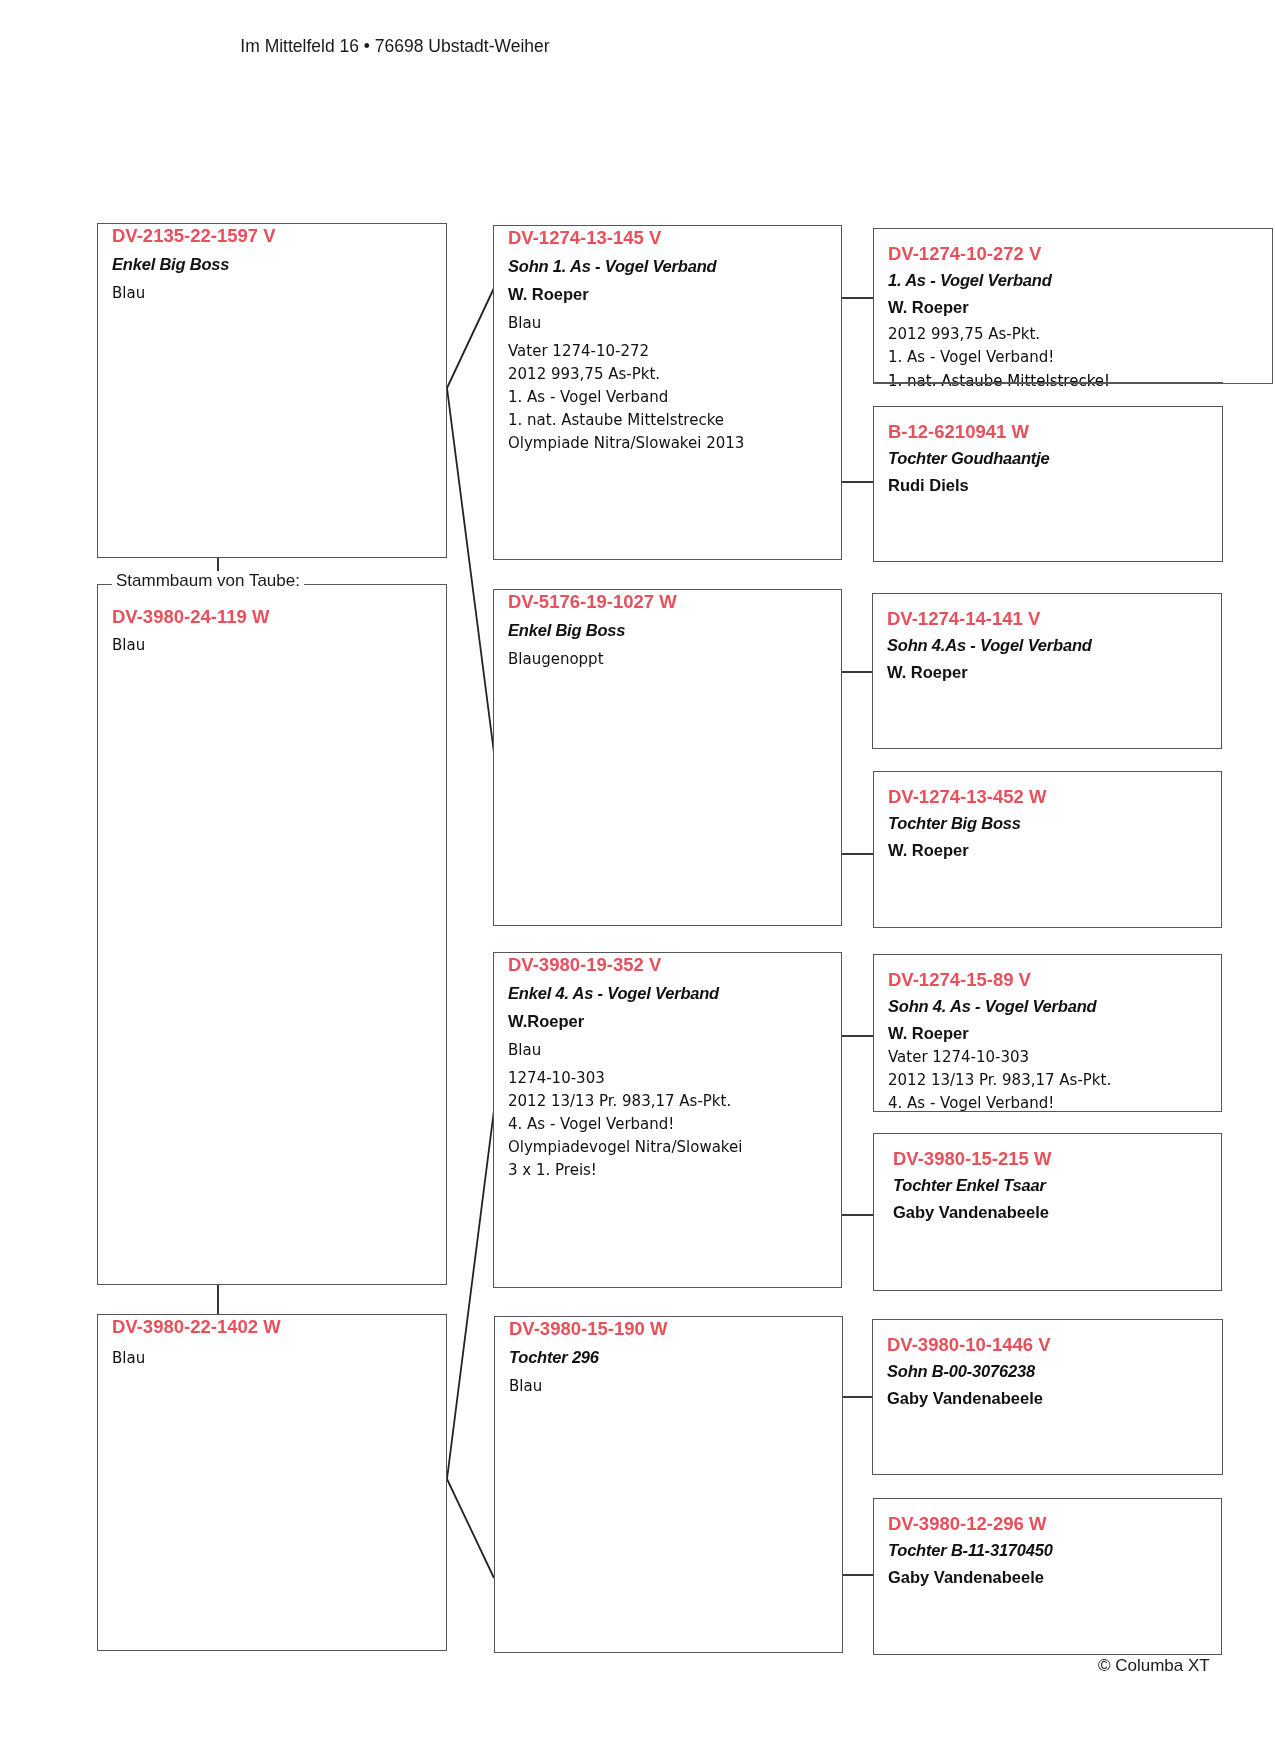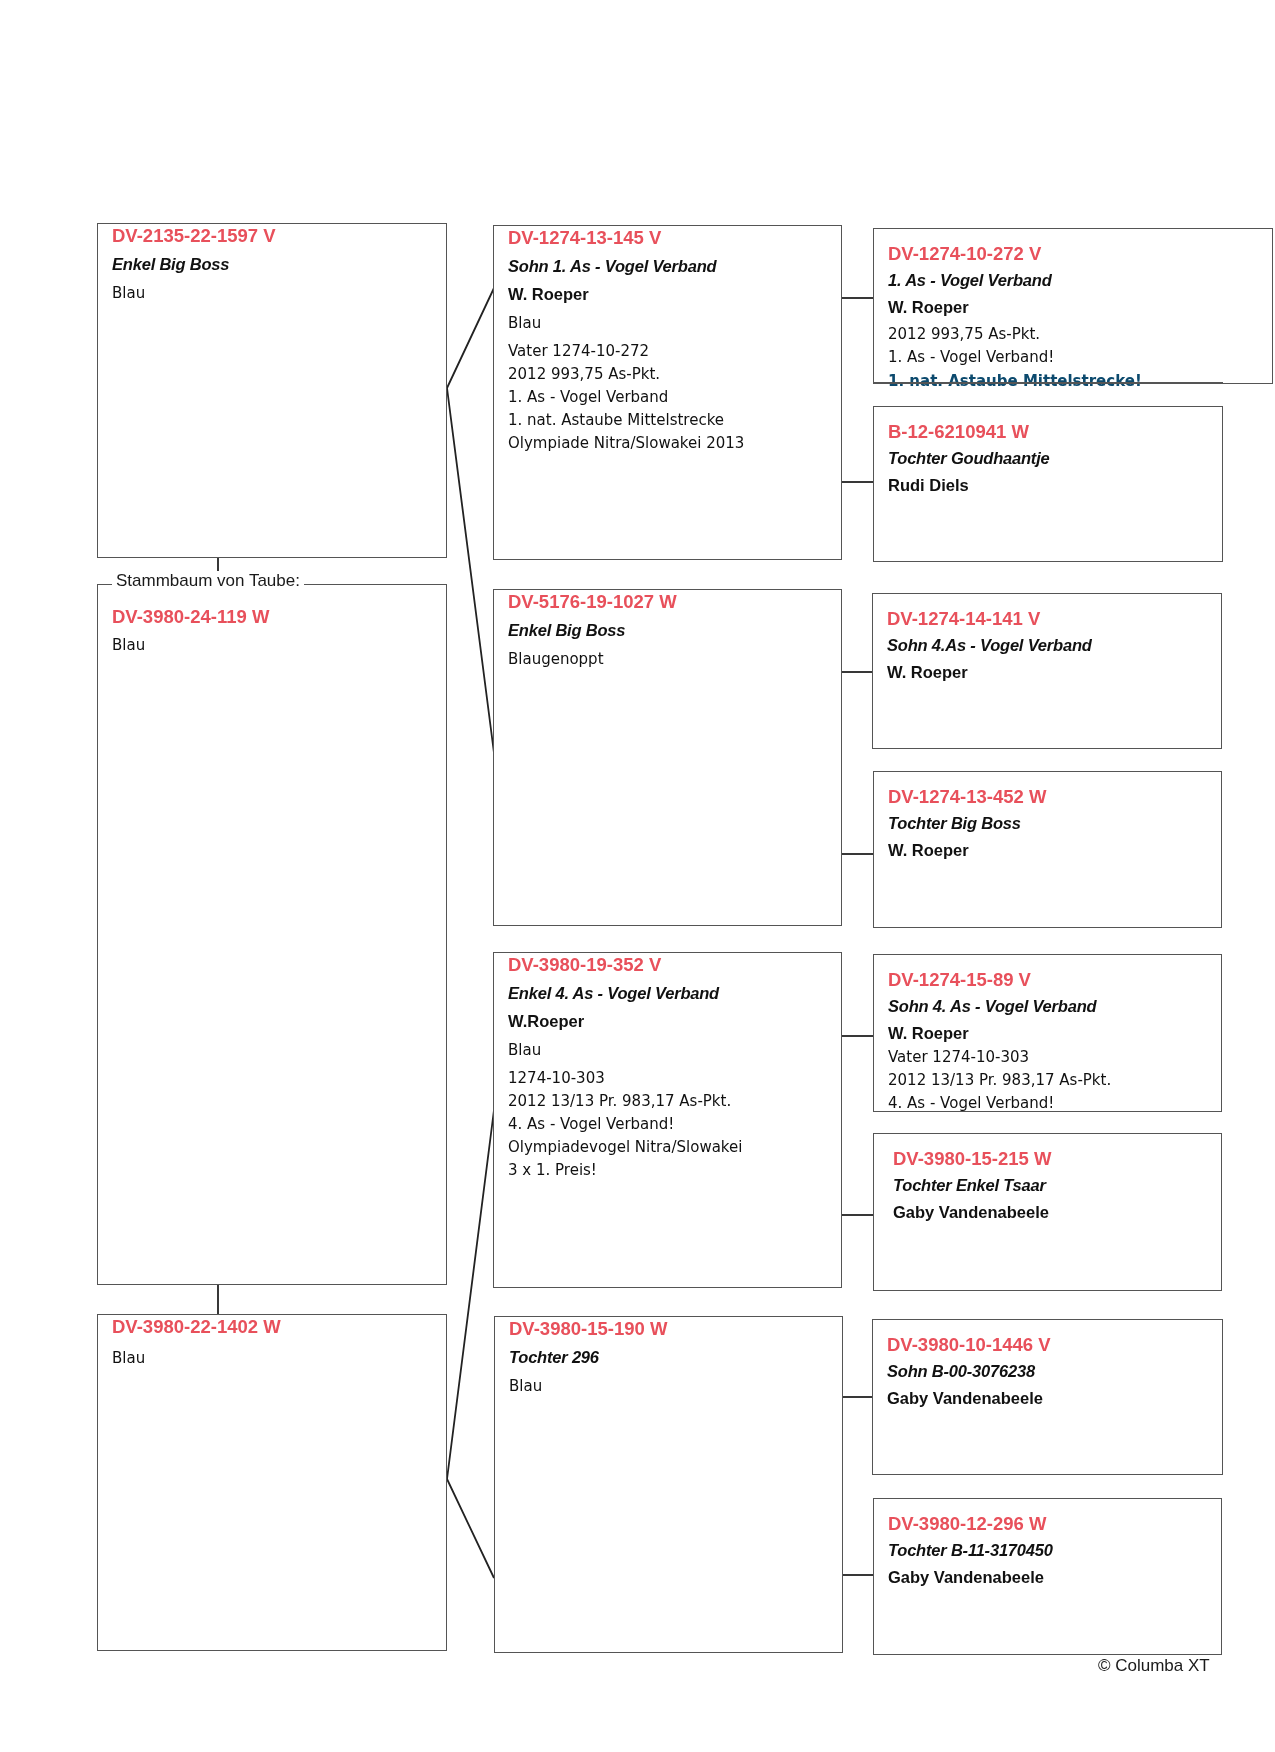--- a/index.html
+++ b/index.html
@@ -24,32 +24,33 @@
       line-height: 24px; margin-top: 0px; white-space: nowrap;
     }
     .right .ring { margin-top: 13px; }
     .desc { font-style: italic; font-weight: bold; font-size: 16.5px; line-height: 22px; margin-top: 5px; color: #111; letter-spacing: -0.2px; }
     .breeder { font-weight: bold; font-size: 16.5px; line-height: 22px; margin-top: 6px; color: #111; }
     .color { font-family: "DejaVu Sans", sans-serif; font-size: 15px; line-height: 22px; margin-top: 7px; color: #111; }
     .notes { font-family: "DejaVu Sans", sans-serif; font-size: 15px; line-height: 23px; margin-top: 6px; color: #111; white-space: nowrap; }
     .right .notes { margin-top: 5px; }
     .right .desc { margin-top: 3px; }
     .right .breeder { margin-top: 5px; }
-    .overflow-note { position: absolute; font-family: "DejaVu Sans", sans-serif; font-size: 15px; line-height: 23px; white-space: nowrap; color: #0c4a6e; font-weight: bold; }
+    .overflow-note { position: absolute; font-family: "DejaVu Sans", sans-serif; font-size: 15px; line-height: 23px; white-space: nowrap; color: #000000; }
     .caption {
       position: absolute; left: 112px; top: 571px; background: #fff;
       padding: 0 4px; font-size: 17px; line-height: 20px; color: #1a1a1a;
     }
     .footer { position: absolute; left: 1098px; top: 1656px; font-size: 17px; color: #1a1a1a; }
     svg.lines { position: absolute; left: 0; top: 0; width: 1275px; height: 1752px; }
   </style>
 </head>
 <body>
 
 <div class="header">
+  <div>Im Mittelfeld 16 • 76698  Ubstadt-Weiher</div>
 </div>
 
 <svg class="lines" viewBox="0 0 1275 1752">
   <g stroke="#222" stroke-width="1.8" fill="none">
 
     <line x1="218" y1="557" x2="218" y2="572"></line>
     <line x1="218" y1="1284" x2="218" y2="1314"></line>
 
     <polyline points="494,288 447,388 494,753"></polyline>
 

